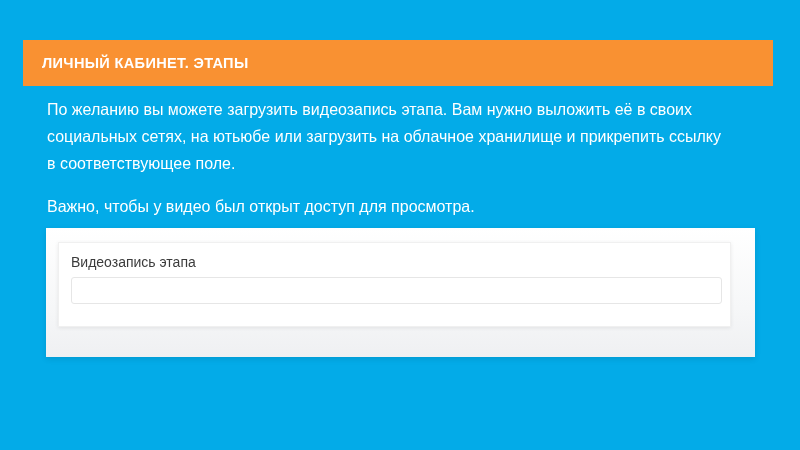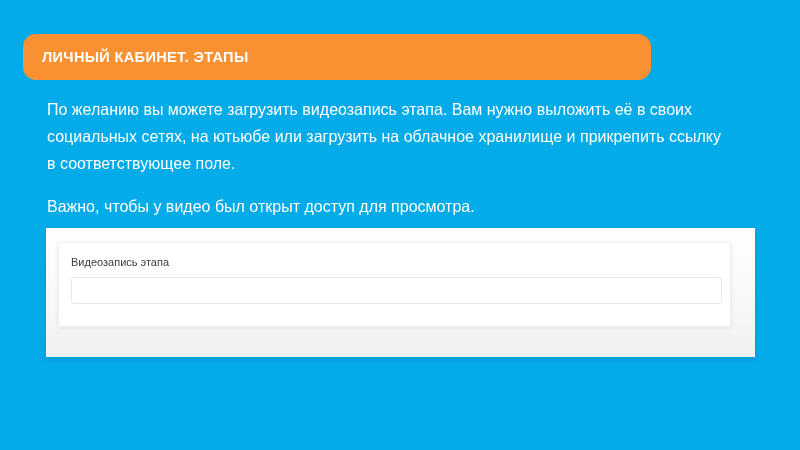--- a/index.html
+++ b/index.html
@@ -21,25 +21,25 @@
     width: 800px;
     height: 450px;
     background: #03abe8;
     box-sizing: border-box;
   }
 
   
   .header-banner {
     position: absolute;
     left: 23px;
-    top: 34px;
-    width: 628px;
+    top: 40px;
+    width: 750px;
     height: 46px;
     background: #f99132;
-    border-radius: 13px;
+    border-radius: 0;
     box-sizing: border-box;
     display: flex;
     align-items: center;
   }
   .header-title {
     margin-left: 19px;
     color: #ffffff;
     font-size: 15.5px;
     font-weight: bold;
     letter-spacing: 0.35px;
@@ -97,21 +97,21 @@
   .field-group {
     position: absolute;
     left: 12px;
     top: 13px;
     right: 10px;
   }
 
   .field-label {
     display: block;
     color: #3b3b3b;
-    font-size: 11px;
+    font-size: 14px;
     line-height: 13px;
     font-family: "Liberation Sans", "DejaVu Sans", sans-serif;
     margin-bottom: 8px;
   }
 
   .field-input {
     display: block;
     width: 651px;
     height: 27px;
     box-sizing: border-box;

